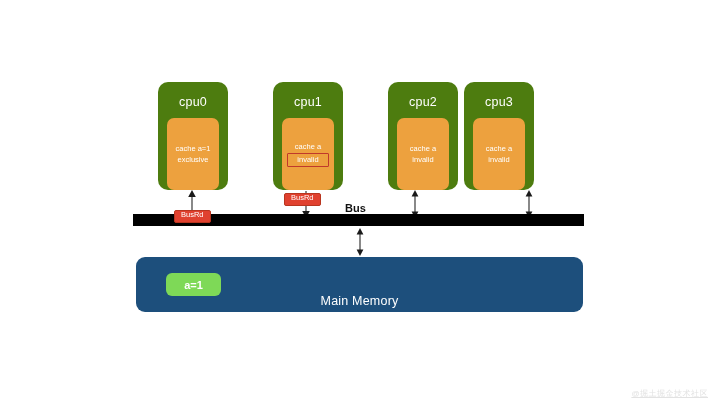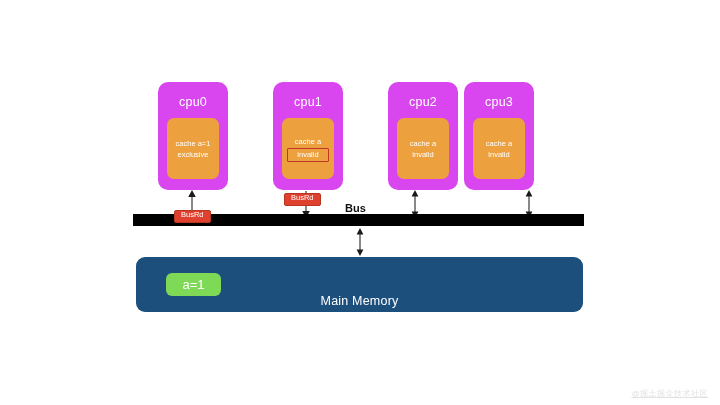--- a/index.html
+++ b/index.html
@@ -16,41 +16,41 @@
     height: 405px;
     background: #ffffff;
     overflow: hidden;
   }
 
   
   .cpu-block {
     position: absolute;
     width: 70px;
     height: 108px;
-    background: #d946ef;
+    background: #4d7c0f;
     border-radius: 10px;
     box-sizing: border-box;
   }
   .cpu-label {
     position: absolute;
     top: 14px;
     left: 0;
     width: 100%;
     text-align: center;
     color: #ffffff;
     font-size: 12.5px;
     letter-spacing: 0.2px;
     line-height: 1;
   }
   .cache-box {
     position: absolute;
     left: 9px;
     top: 36px;
     width: 52px;
-    height: 61px;
+    height: 72px;
     background: #eda13e;
     border-radius: 7px;
     box-sizing: border-box;
     display: flex;
     flex-direction: column;
     align-items: center;
     justify-content: center;
   }
   .cache-line {
     color: #ffffff;
@@ -115,21 +115,22 @@
     left: 30px;
     top: 16px;
     width: 55px;
     height: 23px;
     background: #7ed957;
     border-radius: 6px;
     display: flex;
     align-items: center;
     justify-content: center;
     color: #ffffff;
-    font-size: 13px;
+    font-size: 11px;
+    font-weight: bold;
   }
 
   
   .connector {
     position: absolute;
   }
   .connector svg {
     display: block;
   }
 

